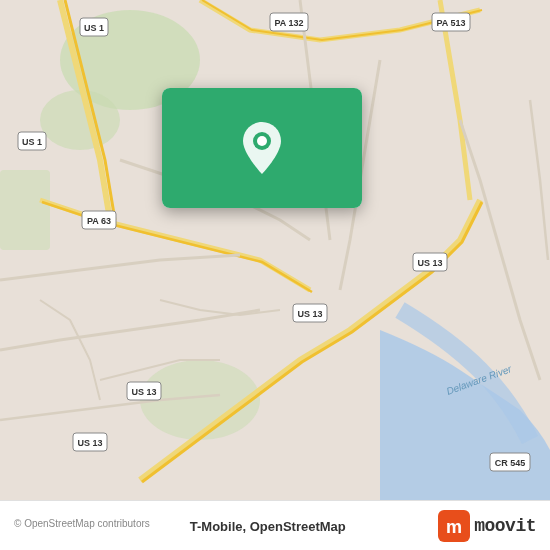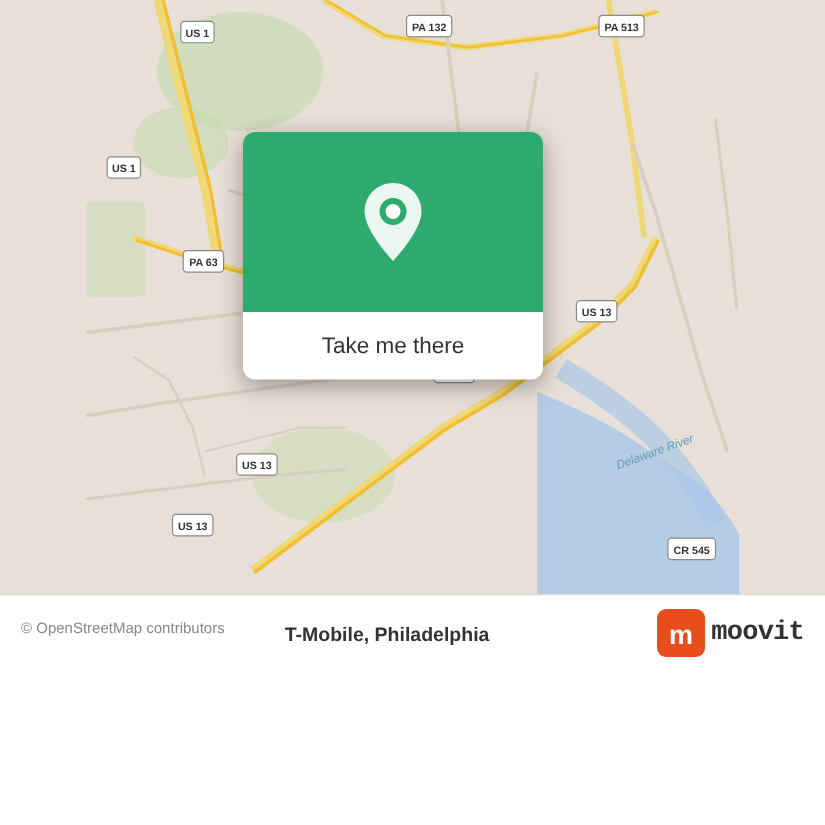--- a/index.html
+++ b/index.html
@@ -6,21 +6,21 @@
     body {
       width: 550px;
       height: 550px;
       overflow: hidden;
       font-family: Arial, sans-serif;
       position: relative;
     }
 
     #map-container {
       width: 550px;
-      height: 396px;
+      height: 500px;
       position: relative;
       overflow: hidden;
       background-color: #e8e0d8;
     }
 
     
     #map-svg {
       position: absolute;
       top: 0; left: 0;
       width: 100%; height: 100%;
@@ -195,30 +195,27 @@
 
   <div id="popup-card">
     <div id="popup-top">
 
       <svg class="location-pin" viewBox="0 0 48 56" xmlns="http://www.w3.org/2000/svg">
         <path d="M24 2 C13.5 2 5 10.5 5 21 C5 34 24 54 24 54 C24 54 43 34 43 21 C43 10.5 34.5 2 24 2 Z" fill="white" opacity="0.9"></path>
         <circle cx="24" cy="21" r="9" fill="#2eaa6e"></circle>
         <circle cx="24" cy="21" r="5" fill="white"></circle>
       </svg>
     </div>
-    <div id="popup-bottom">
-      <button id="take-me-there-btn">Take me there</button>
-    </div>
   </div>
 </div>
 
 <div id="footer">
   <div id="footer-left">
     <span id="osm-credit">© OpenStreetMap contributors</span>
-    <span id="location-name">T-Mobile, Philadelphia</span>
+    <span id="location-name">T-Mobile, OpenStreetMap</span>
   </div>
   <div id="moovit-logo">
 
     <svg class="moovit-icon" viewBox="0 0 32 32" xmlns="http://www.w3.org/2000/svg">
       <rect width="32" height="32" rx="6" fill="#e84e1b"></rect>
       <text x="16" y="23" font-size="18" font-weight="900" fill="white" text-anchor="middle" font-family="Arial">m</text>
     </svg>
     <span class="moovit-text">moovit</span>
   </div>
 </div>

